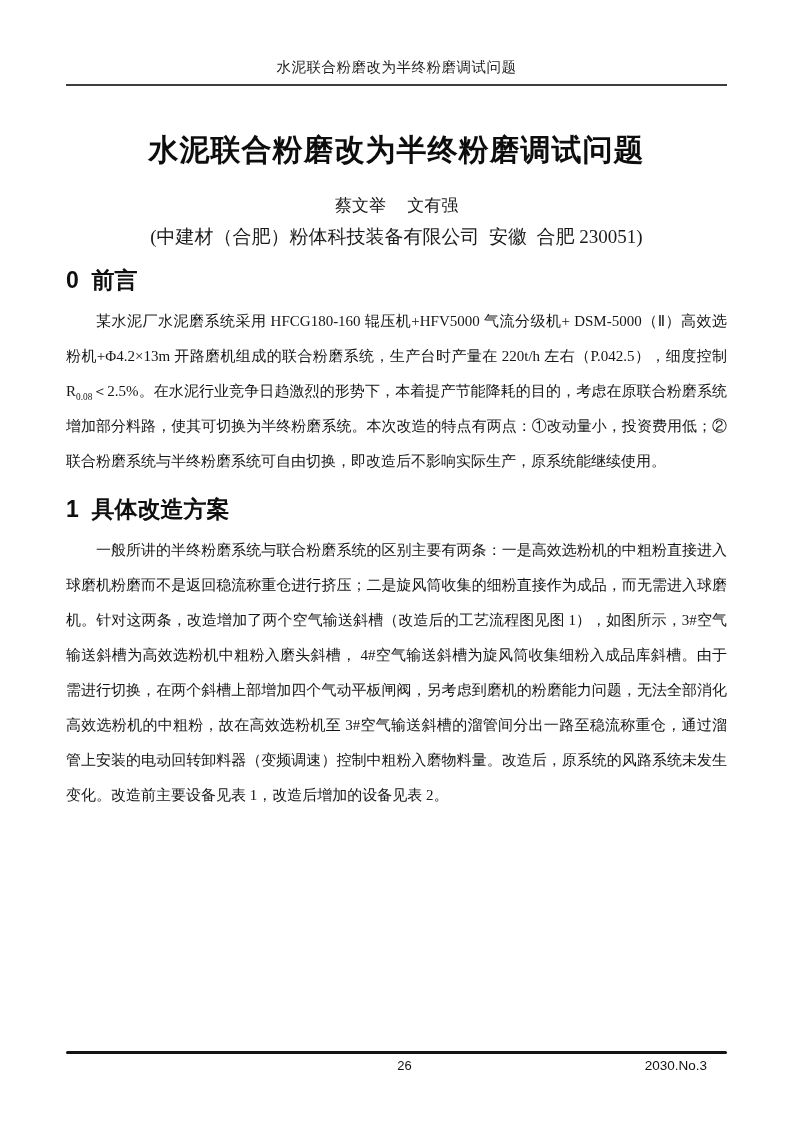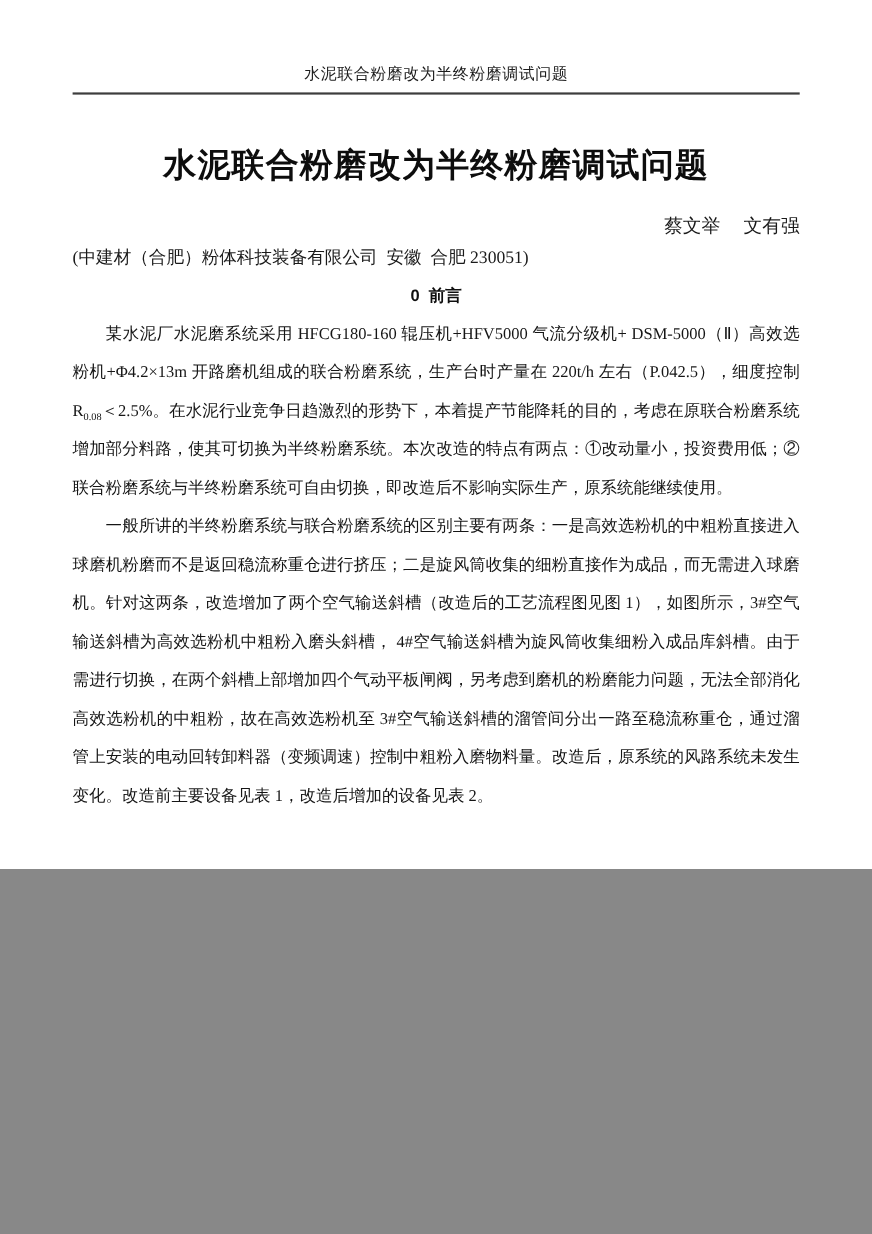--- a/index.html
+++ b/index.html
@@ -1,19 +1,19 @@
 <!DOCTYPE html>
 <html><head>
 <meta charset="utf-8">
 <style>
   html, body { margin: 0; padding: 0; background: #888; }
   .page {
     position: relative;
     width: 793px;
-    height: 790px;
+    height: 1122px;
     margin: 0 auto;
     background: #ffffff;
     box-sizing: border-box;
     padding: 0 66px;
     color: #161616;
     font-family: "Liberation Serif", serif;
     overflow: hidden;
   }
   .running-head {
     padding-top: 58px;
@@ -32,39 +32,39 @@
     margin: 44px 0 0 0;
     text-align: center;
     font-family: "Liberation Sans", sans-serif;
     font-weight: bold;
     font-size: 30px;
     letter-spacing: 1px;
     color: #0d0d0d;
   }
   .authors {
     margin-top: 23px;
-    text-align: right;
+    text-align: center;
     font-size: 17px;
     white-space: pre;
     color: #1a1a1a;
   }
   .affiliation {
     margin-top: 7px;
-    font-size: 16px;
+    text-align: center;
+    font-size: 19px;
     white-space: pre;
     color: #1a1a1a;
   }
   .section-heading {
     margin: 15px 0 8px 0;
     font-family: "Liberation Sans", sans-serif;
     font-weight: bold;
-    font-size: 15px;
+    font-size: 23px;
     white-space: pre;
     color: #0f0f0f;
-    text-align: center;
   }
   .body-para {
     margin: 0;
     font-size: 15px;
     line-height: 35px;
     text-align: justify;
     text-indent: 2em;
     color: #151515;
   }
   .body-para sub {
@@ -112,20 +112,21 @@
 
   <div class="authors">蔡文举　 文有强</div>
 
   <div class="affiliation">(中建材（合肥）粉体科技装备有限公司  安徽  合肥 230051)</div>
 
   <h2 class="section-heading">0  前言</h2>
 
   <p class="body-para"><span>某水泥厂水泥磨系统采用 HFCG180-160 辊压机+HFV5000 气流分级机+ DSM-5000（Ⅱ）高效选粉机+Φ4.2×13m 开路磨机组成的联合粉磨系统，生产台时产量在 220t/h 左右（P.042.5），细度控制 R</span><sub>0.08</sub><span>＜2.5%。在水泥行业竞争日趋激烈的形势下，本着提产节能降耗的目的，考虑在原联合粉磨系统增加部分料路，使其可切换为半终粉磨系统。本次改造的特点有两点：①改动量小，投资费用低；②联合粉磨系统与半终粉磨系统可自由切换，即改造后不影响实际生产，原系统能继续使用。</span></p>
 
 
+  <h2 class="section-heading">1  具体改造方案</h2>
 
   <p class="body-para"><span>一般所讲的半终粉磨系统与联合粉磨系统的区别主要有两条：一是高效选粉机的中粗粉直接进入球磨机粉磨而不是返回稳流称重仓进行挤压；二是旋风筒收集的细粉直接作为成品，而无需进入球磨机。针对这两条，改造增加了两个空气输送斜槽（改造后的工艺流程图见图 1），如图所示，3#空气输送斜槽为高效选粉机中粗粉入磨头斜槽， 4#空气输送斜槽为旋风筒收集细粉入成品库斜槽。由于需进行切换，在两个斜槽上部增加四个气动平板闸阀，另考虑到磨机的粉磨能力问题，无法全部消化高效选粉机的中粗粉，故在高效选粉机至 3#空气输送斜槽的溜管间分出一路至稳流称重仓，通过溜管上安装的电动回转卸料器（变频调速）控制中粗粉入磨物料量。改造后，原系统的风路系统未发生变化。改造前主要设备见表 1，改造后增加的设备见表 2。</span></p>
 
   <div class="footer-rule"></div>
 
   <div class="page-number">26</div>
 
   <div class="issue-label">2030.No.3</div>
 
 </div>

